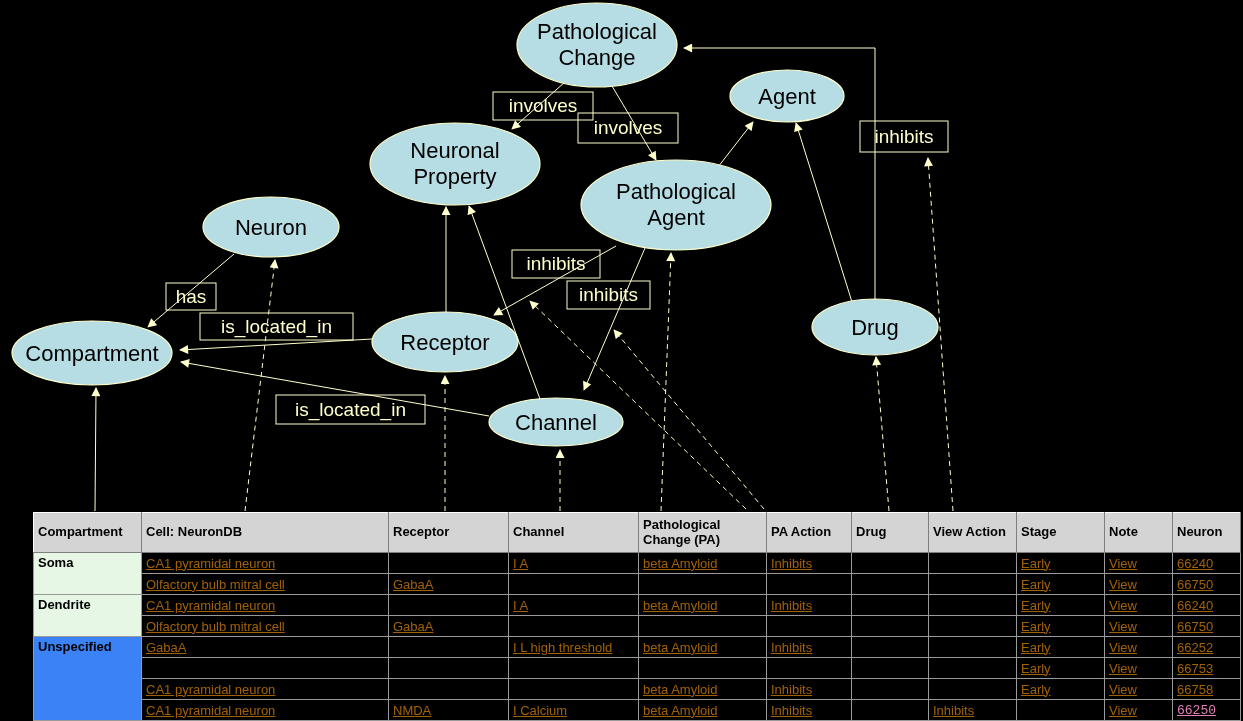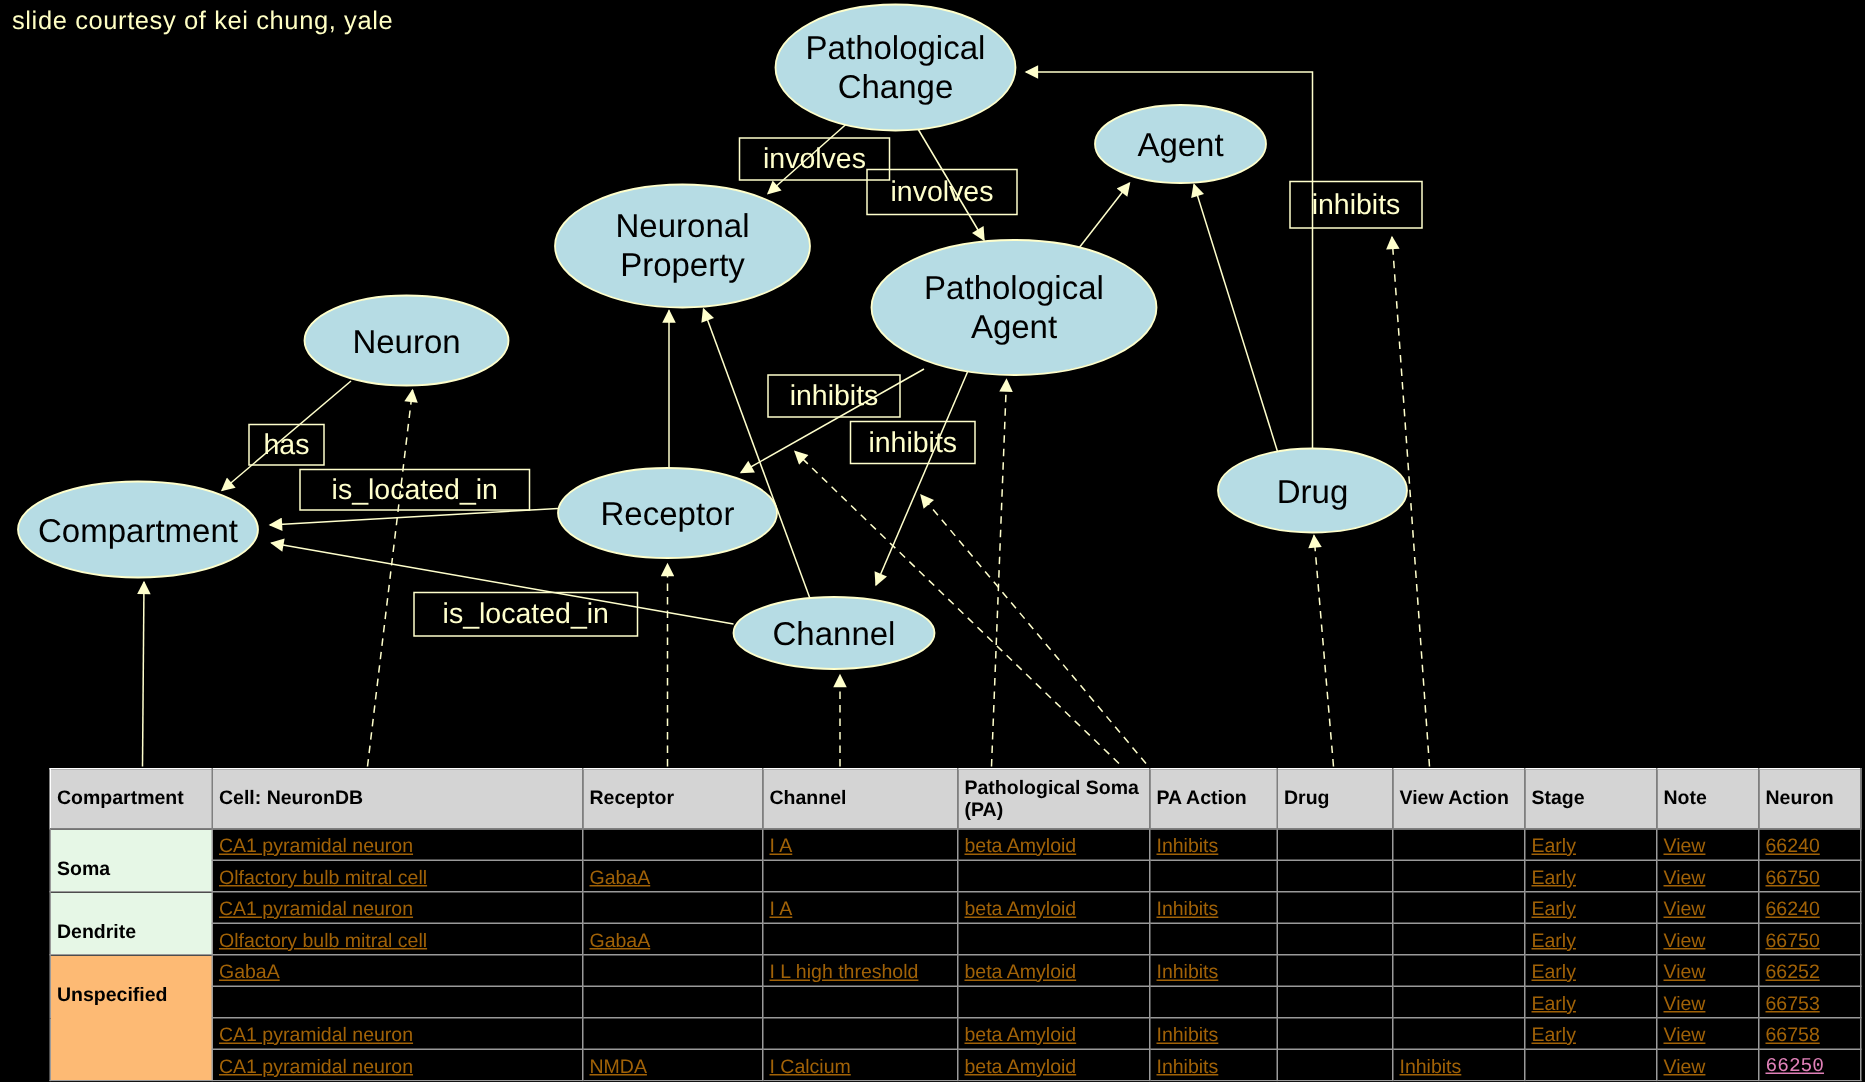--- a/index.html
+++ b/index.html
@@ -13,31 +13,30 @@
   .lbl-text{fill:#ffffcc;font-size:19px;text-anchor:middle;}
   .node-ellipse{fill:#b6dce4;stroke:#ffffcc;stroke-width:1.2;}
   .node-text{fill:#000;font-size:22px;text-anchor:middle;}
   .tbl-wrap{position:absolute;left:33px;top:512px;}
   table{border-collapse:collapse;table-layout:fixed;background:#000;border:1px solid #e0e0e0;}
   th{background:#d4d4d4;color:#000;font-size:13px;font-weight:bold;text-align:left;
      vertical-align:middle;padding:1px 4px;height:37px;line-height:1.15;
      border:1px solid #7f7f7f;border-top-color:#ffffff;border-left-color:#ffffff;}
   td{font-size:13px;color:#cccccc;border:1px solid #9a9a9a;padding:0 4px;height:20px;
      overflow:hidden;white-space:nowrap;}
-  td.grp{font-weight:bold;color:#000;vertical-align:top;padding-top:18px;}
+  td.grp{font-weight:bold;color:#000;vertical-align:top;padding-top:2px;}
   td.grp.green{background:#e6f7e6;}
-  td.grp.blue{background:#fdba74;}
+  td.grp.blue{background:#3b82f6;}
   a.lnk{color:#a16207;text-decoration:underline;cursor:pointer;}
   a.lnk.visited{color:#e080b8;font-family:Liberation Mono, monospace;}
 </style>
 </head>
 <body>
 
 <div class="stage">
-  <div class="credit">slide courtesy of  kei chung, yale</div>
 
   <svg id="diagram" width="1243" height="721" viewBox="0 0 1243 721">
     <defs>
       <marker id="arrow" viewBox="0 0 10 10" refX="9" refY="5" markerWidth="10" markerHeight="9" orient="auto">
         <path d="M0,0 L10,5 L0,10 z" fill="#ffffcc"></path>
       </marker>
     </defs>
     <g id="edges-layer">
         <polyline points="565,82 512,129" class="edge" marker-end="url(#arrow)"></polyline>
         <polyline points="612,86 656,160" class="edge" marker-end="url(#arrow)"></polyline>
@@ -149,21 +148,21 @@
           <col style="width: 88px;">
           <col style="width: 68px;">
           <col style="width: 68px;">
         </colgroup>
       <thead>
           <tr id="results-head">
             <th>Compartment</th>
             <th>Cell: NeuronDB</th>
             <th>Receptor</th>
             <th>Channel</th>
-            <th>Pathological Soma (PA)</th>
+            <th>Pathological Change (PA)</th>
             <th>PA Action</th>
             <th>Drug</th>
             <th>View Action</th>
             <th>Stage</th>
             <th>Note</th>
             <th>Neuron</th>
           </tr>
         </thead>
       <tbody id="results-body">
           <tr>

